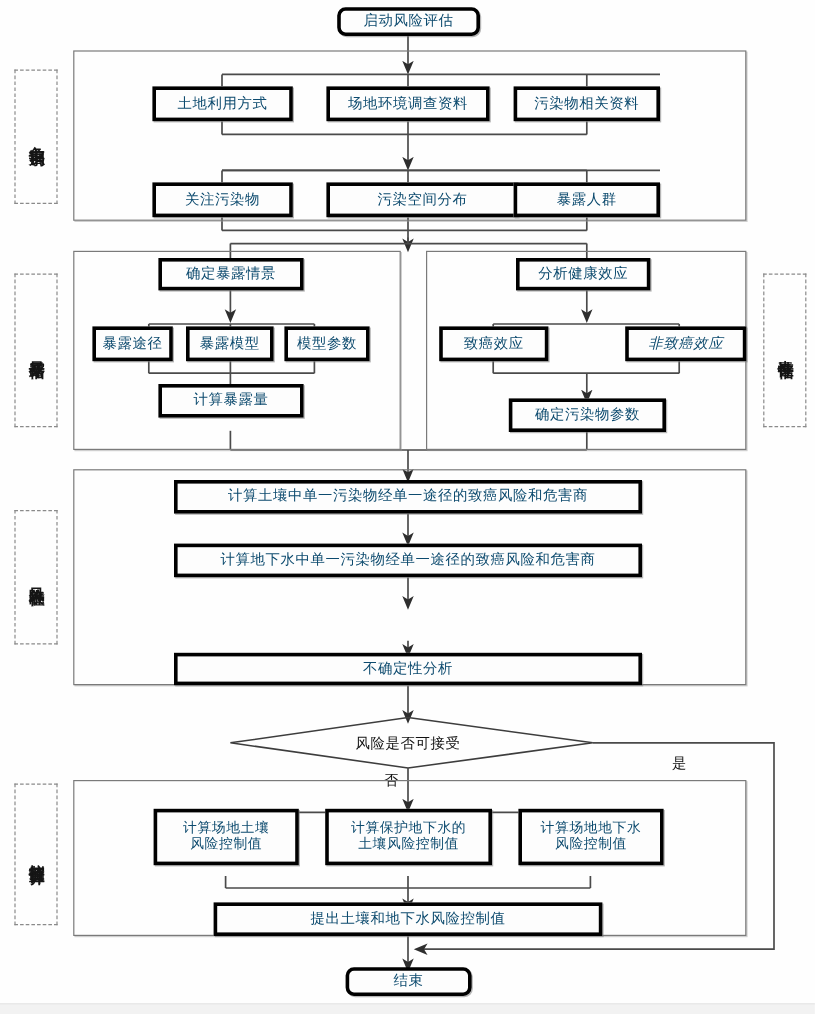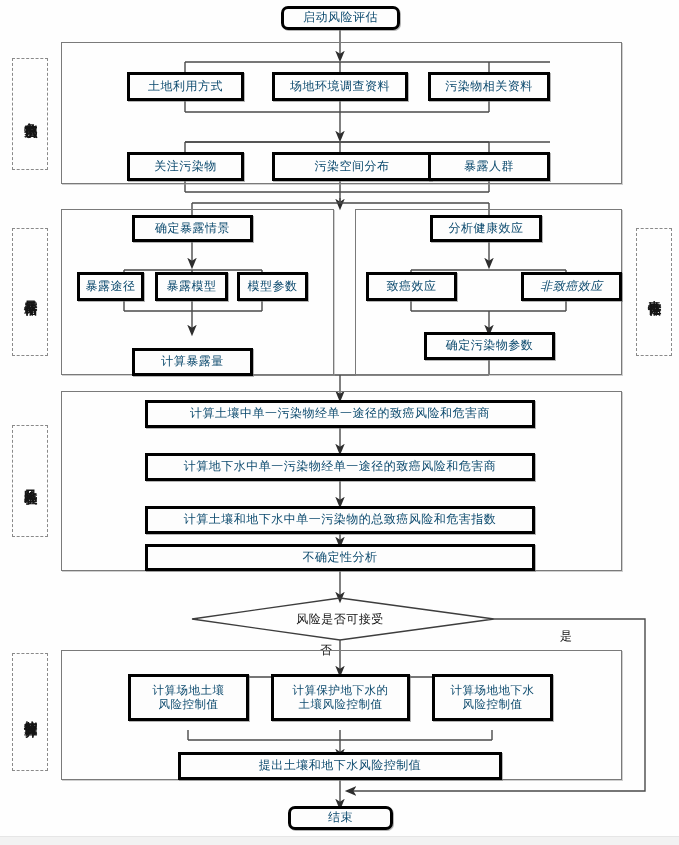--- a/index.html
+++ b/index.html
@@ -150,40 +150,39 @@
 
   <div class="grpbox" style="left:61px;top:209px;width:273px;height:166px;"></div>
   <div class="vlabel" style="left:12px;top:228px;width:36px;height:128px;">
     <span>暴露评估</span>
   </div>
 
   <div class="nodebox" style="left:132px;top:215px;width:121px;height:27px;">确定暴露情景</div>
   <div class="nodebox" style="left:77px;top:272px;width:67px;height:29px;">暴露途径</div>
   <div class="nodebox" style="left:155px;top:272px;width:73px;height:29px;">暴露模型</div>
   <div class="nodebox" style="left:237px;top:272px;width:71px;height:29px;">模型参数</div>
-  <div class="nodebox" style="left:132px;top:348px;width:121px;height:28px;">计算暴露量</div>
+  <div class="nodebox" style="left:132px;top:320px;width:121px;height:28px;">计算暴露量</div>
 
   <div class="grpbox" style="left:355px;top:209px;width:267px;height:166px;"></div>
   <div class="vlabel" style="left:636px;top:228px;width:36px;height:128px;">
     <span>毒性评估</span>
   </div>
 
   <div class="nodebox" style="left:430px;top:215px;width:112px;height:27px;">分析健康效应</div>
   <div class="nodebox" style="left:366px;top:272px;width:91px;height:29px;">致癌效应</div>
   <div class="nodebox" style="left:521px;top:272px;width:101px;height:29px;font-style:italic;">非致癌效应</div>
   <div class="nodebox" style="left:424px;top:332px;width:131px;height:28px;">确定污染物参数</div>
 
   <div class="grpbox" style="left:61px;top:391px;width:561px;height:180px;"></div>
   <div class="vlabel" style="left:12px;top:425px;width:36px;height:112px;">
     <span>风险表征</span>
   </div>
 
   <div class="nodebox" style="left:145px;top:400px;width:390px;height:28px;">计算土壤中单一污染物经单一途径的致癌风险和危害商</div>
   <div class="nodebox" style="left:145px;top:453px;width:390px;height:28px;text-align:right;">计算地下水中单一污染物经单一途径的致癌风险和危害商</div>
-  <div class="nodebox" style="left:145px;top:506px;width:390px;height:28px;">计算土壤和地下水中单一污染物的总致癌风险和危害指数</div>
   <div class="nodebox" style="left:145px;top:544px;width:390px;height:27px;">不确定性分析</div>
 
   <div class="diamond-text" style="left:265px;top:609px;width:150px;height:20px;">风险是否可接受</div>
   <div class="edgelabel" style="left:560px;top:628px;">是</div>
   <div class="edgelabel" style="left:320px;top:642px;">否</div>
 
   <div class="grpbox" style="left:61px;top:650px;width:561px;height:130px;"></div>
   <div class="vlabel" style="left:12px;top:653px;width:36px;height:118px;">
     <span>控制值计算</span>
   </div>

